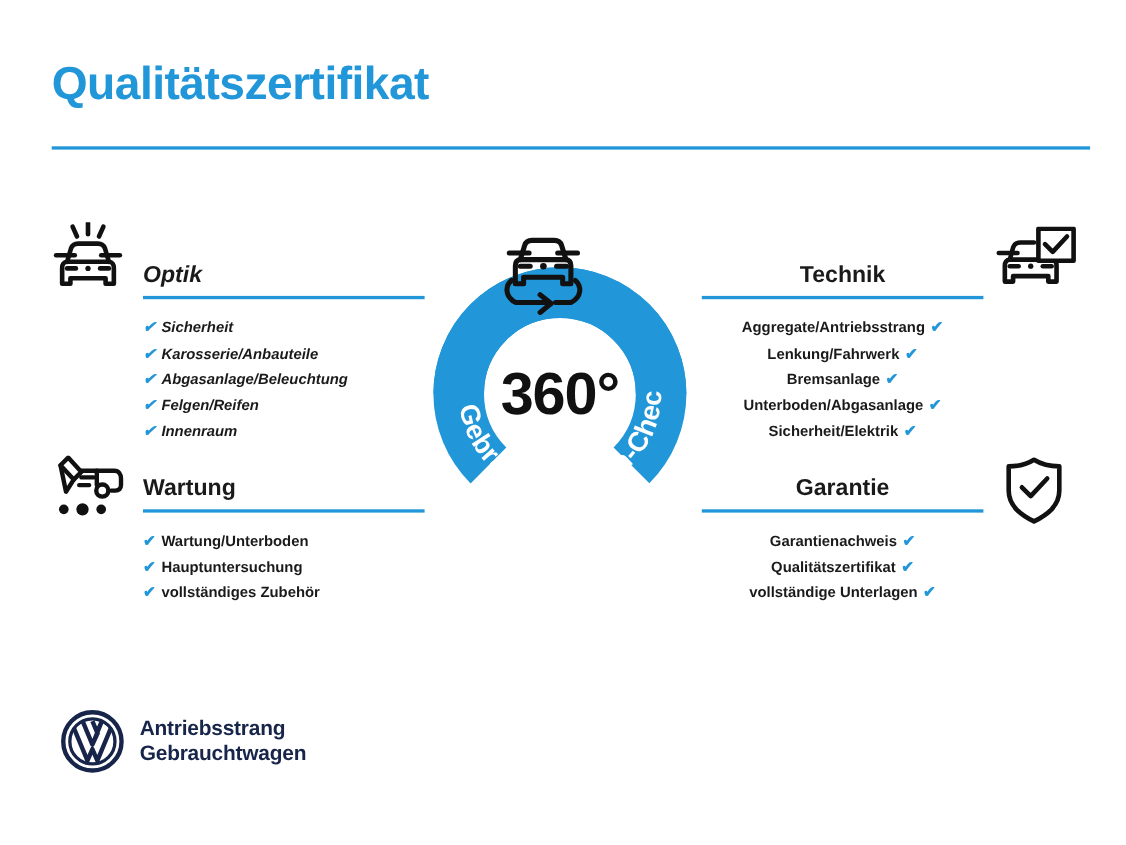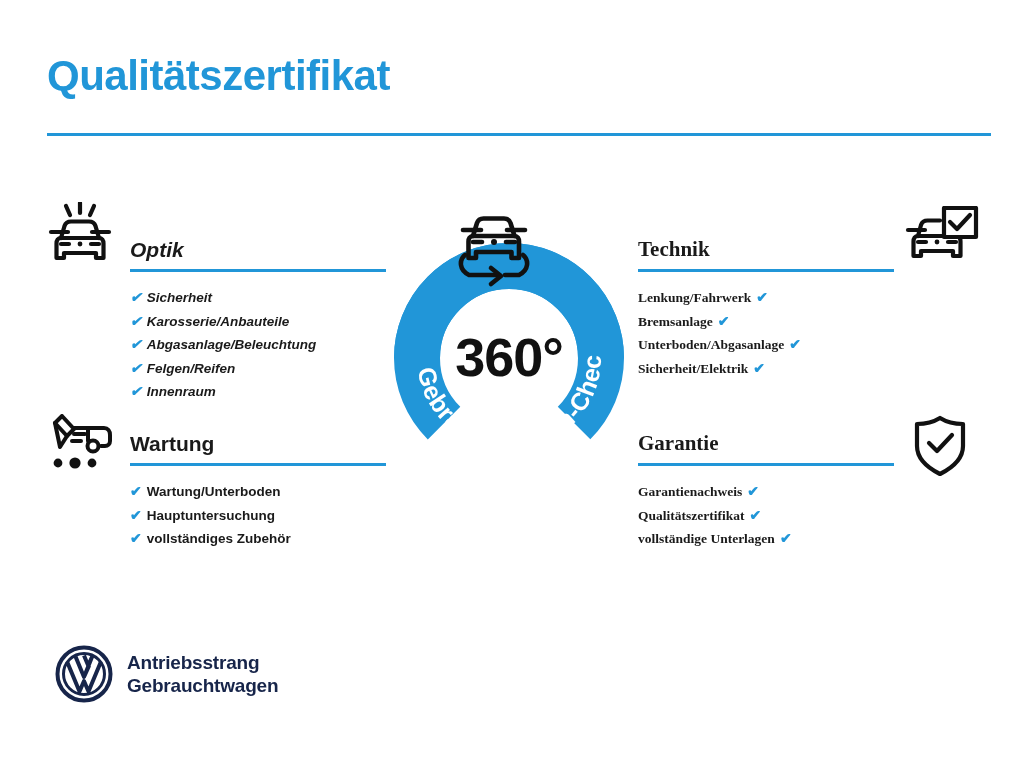--- a/index.html
+++ b/index.html
@@ -34,21 +34,21 @@
     width: 944px;
     height: 3px;
     background: #2196d8;
   }
 
   
   .block {
     position: absolute;
   }
   .block-left  { left: 130px; width: 256px; }
-  .block-right { left: 638px; width: 256px; text-align: left; font-family: Liberation Serif, serif; }
+  .block-right { left: 638px; width: 256px; text-align: center; }
 
   .block-opt  { top: 238px; font-style: italic; }
   .block-war  { top: 432px; }
   .block-tec  { top: 238px; }
   .block-gar  { top: 432px; }
 
   .block-heading {
     font-size: 21px;
     font-weight: bold;
     color: #1a1a1a;
@@ -186,20 +186,21 @@
     <circle cx="33" cy="36" r="2.4" fill="#111111" stroke="none"></circle>
     <rect x="40" y="2" width="32" height="29" fill="#ffffff"></rect>
     <path d="M46 16 L53 23 L66 9"></path>
   </svg>
 </div>
 
 <div class="block block-right block-tec">
   <div class="block-heading">Technik</div>
   <div class="block-rule"></div>
   <ul class="item-list">
+    <li><span>Aggregate/Antriebsstrang</span><span class="check">✔</span></li>
     <li><span>Lenkung/Fahrwerk</span><span class="check">✔</span></li>
     <li><span>Bremsanlage</span><span class="check">✔</span></li>
     <li><span>Unterboden/Abgasanlage</span><span class="check">✔</span></li>
     <li><span>Sicherheit/Elektrik</span><span class="check">✔</span></li>
   </ul>
 </div>
 
 <div class="sec-icon icon-garant">
   <svg width="64" height="64" viewBox="0 0 64 64" fill="none" stroke="#111111" stroke-width="4.2" stroke-linecap="round" stroke-linejoin="round">
     <path d="M32 4 C24 9 16 10 9 10 L9 32 C9 46 20 54 32 60 C44 54 55 46 55 32 L55 10 C48 10 40 9 32 4 Z"></path>

